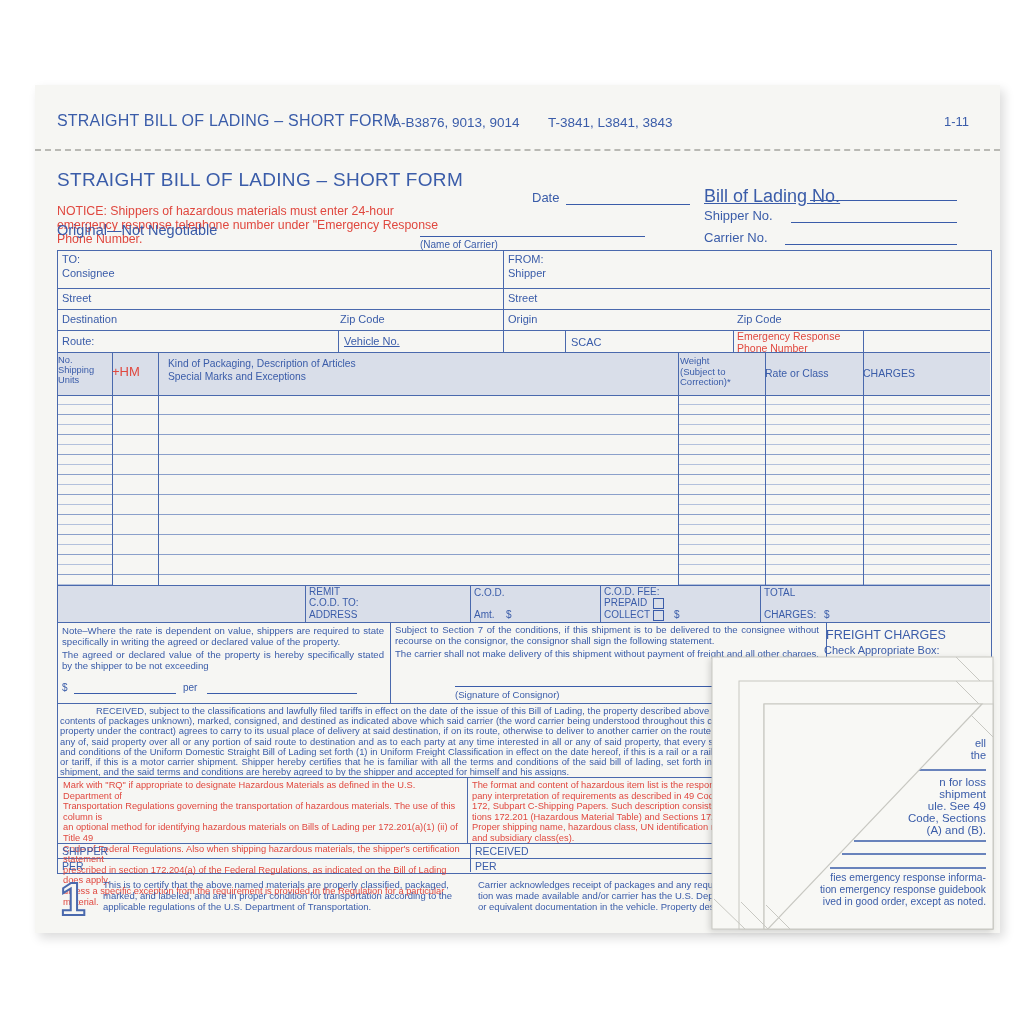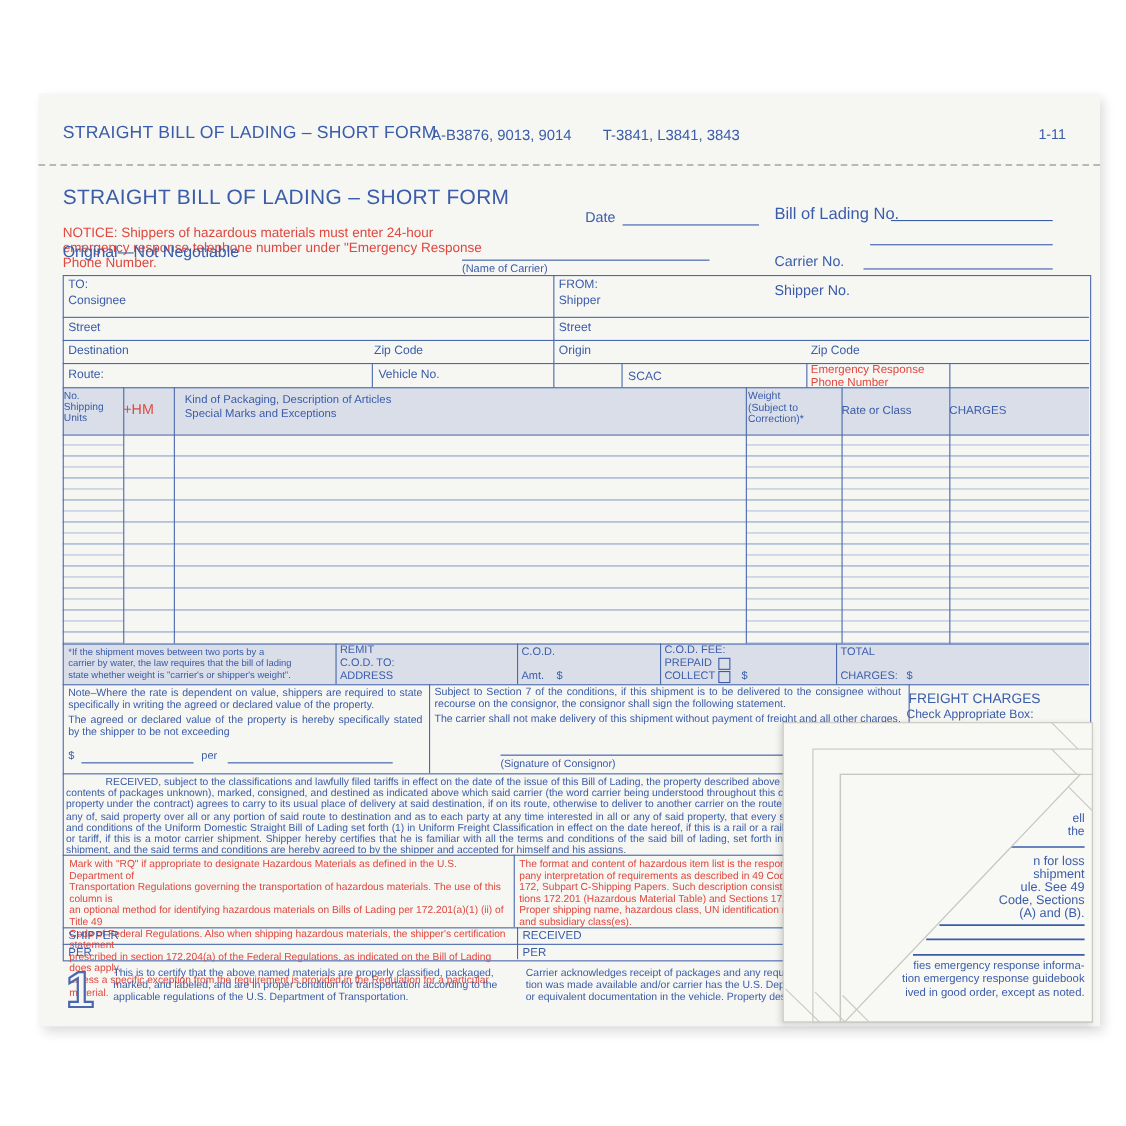--- a/index.html
+++ b/index.html
@@ -38,23 +38,23 @@
   <div class="a blu" style="left:548px;top:115px;font-size:13.5px;">T-3841, L3841, 3843</div>
   <div class="a blu" style="left:944px;top:114px;font-size:13px;">1-11</div>
   <div class="a perf" style="left:35px;top:149px;width:965px;"></div>
 
   <div class="a blu bold" style="left:57px;top:169px;font-size:19px;letter-spacing:.3px;">STRAIGHT BILL OF LADING – SHORT FORM</div>
   <div class="a red" style="left:57px;top:192px;width:400px;font-size:12.3px;line-height:14px;margin-top:12px;">NOTICE: Shippers of hazardous materials must enter 24-hour emergency response telephone number under "Emergency Response Phone Number.</div>
   <div class="a blu bold" style="left:57px;top:222px;font-size:14.5px;">Original—Not Negotiable</div>
 
   <div class="a blu" style="left:532px;top:190px;font-size:13px;">Date</div>
   <div class="a ul" style="left:566px;top:204px;width:124px;"></div>
-  <div class="a blu" style="left:704px;top:186px;font-size:15px;">Bill of Lading No.</div>
+  <div class="a blu" style="left:704px;top:186px;font-size:18px;text-decoration:underline;">Bill of Lading No.</div>
   <div class="a ul" style="left:810px;top:200px;width:147px;"></div>
-  <div class="a blu" style="left:704px;top:208px;font-size:13px;margin-top:48px;">Shipper No.</div>
+  <div class="a blu" style="left:704px;top:208px;font-size:13px;">Shipper No.</div>
   <div class="a ul" style="left:791px;top:222px;width:166px;"></div>
   <div class="a blu" style="left:704px;top:230px;font-size:13px;">Carrier No.</div>
   <div class="a ul" style="left:785px;top:244px;width:172px;"></div>
   <div class="a ul" style="left:420px;top:236px;width:225px;"></div>
   <div class="a blu ctr" style="left:420px;top:239px;width:225px;font-size:10px;">(Name of Carrier)</div>
 
   <div class="a fill" style="left:57px;top:352px;width:933px;height:43px;"></div>
   <div class="a fill" style="left:57px;top:585px;width:933px;height:37px;"></div>
 
   <div class="a" style="left:57px;top:395px;width:933px;height:190px;">
@@ -137,32 +137,31 @@
   <div class="a blu" style="left:62px;top:267px;font-size:11px;">Consignee</div>
   <div class="a blu" style="left:508px;top:253px;font-size:11px;">FROM:</div>
   <div class="a blu" style="left:508px;top:267px;font-size:11px;">Shipper</div>
   <div class="a blu" style="left:62px;top:292px;font-size:11px;">Street</div>
   <div class="a blu" style="left:508px;top:292px;font-size:11px;">Street</div>
   <div class="a blu" style="left:62px;top:313px;font-size:11px;">Destination</div>
   <div class="a blu" style="left:340px;top:313px;font-size:11px;">Zip Code</div>
   <div class="a blu" style="left:508px;top:313px;font-size:11px;">Origin</div>
   <div class="a blu" style="left:737px;top:313px;font-size:11px;">Zip Code</div>
   <div class="a blu" style="left:62px;top:335px;font-size:11px;">Route:</div>
-  <div class="a blu" style="left:344px;top:335px;font-size:11px;">Vehicle No.</div>
+  <div class="a blu" style="left:344px;top:335px;font-size:11px;text-decoration:underline;">Vehicle No.</div>
   <div class="a blu" style="left:571px;top:336px;font-size:11px;">SCAC</div>
   <div class="a red" style="left:737px;top:331px;font-size:10.5px;line-height:11.5px;">Emergency Response<br>Phone Number</div>
 
   <div class="a blu ctr" style="left:58px;top:355px;width:53px;font-size:9.3px;line-height:10px;">No.<br>Shipping<br>Units</div>
   <div class="a red ctr" style="left:112px;top:364px;width:46px;font-size:13px;">+HM</div>
   <div class="a blu ctr" style="left:168px;top:358px;width:268px;font-size:10.3px;line-height:12.5px;">Kind of Packaging, Description of Articles<br>Special Marks and Exceptions</div>
   <div class="a blu ctr" style="left:680px;top:356px;width:83px;font-size:9.5px;line-height:10.5px;">Weight<br>(Subject to<br>Correction)*</div>
   <div class="a blu ctr" style="left:765px;top:367px;width:98px;font-size:10.5px;">Rate or Class</div>
   <div class="a blu ctr" style="left:863px;top:367px;width:127px;font-size:10.5px;">CHARGES</div>
 
-  <div class="a blu" style="left:62px;top:587px;width:242px;font-size:8.6px;line-height:10.3px;">*If the shipment moves between two ports by a<br>carrier by water, the law requires that the bill of lading<br>state whether weight is "carrier's or shipper's weight".</div>
   <div class="a blu" style="left:309px;top:586px;font-size:10px;line-height:11.3px;">REMIT<br>C.O.D. TO:<br>ADDRESS</div>
   <div class="a blu" style="left:474px;top:587px;font-size:10px;">C.O.D.</div>
   <div class="a blu" style="left:474px;top:609px;font-size:10px;">Amt.</div>
   <div class="a blu" style="left:506px;top:609px;font-size:10px;">$</div>
   <div class="a blu" style="left:604px;top:586px;font-size:10px;">C.O.D. FEE:</div>
   <div class="a blu" style="left:604px;top:597px;font-size:10px;">PREPAID</div>
   <div class="cbx a" style="left:653px;top:598px;"></div>
   <div class="a blu" style="left:604px;top:609px;font-size:10px;">COLLECT</div>
   <div class="cbx a" style="left:653px;top:610px;"></div>
   <div class="a blu" style="left:674px;top:609px;font-size:10px;">$</div>

